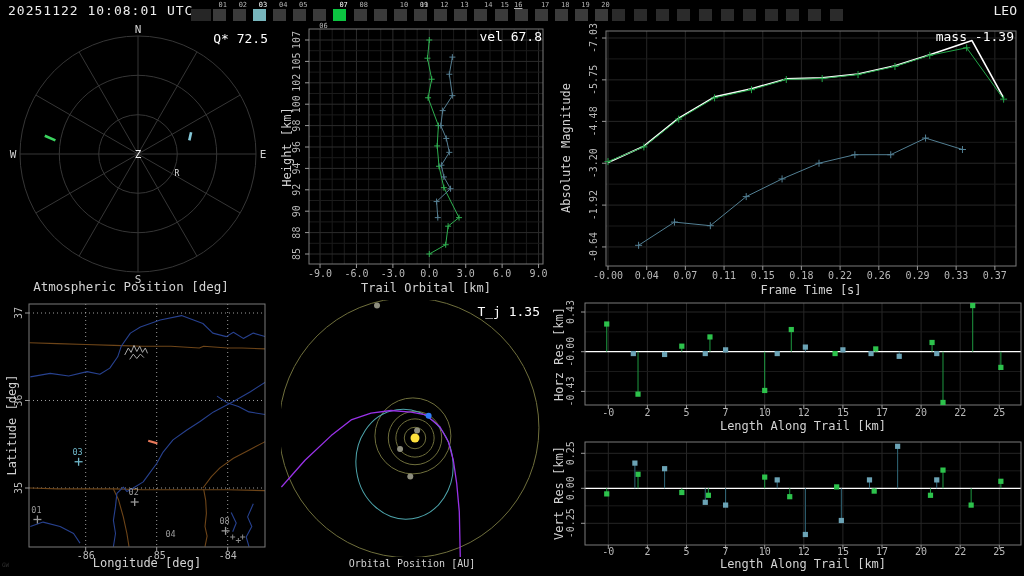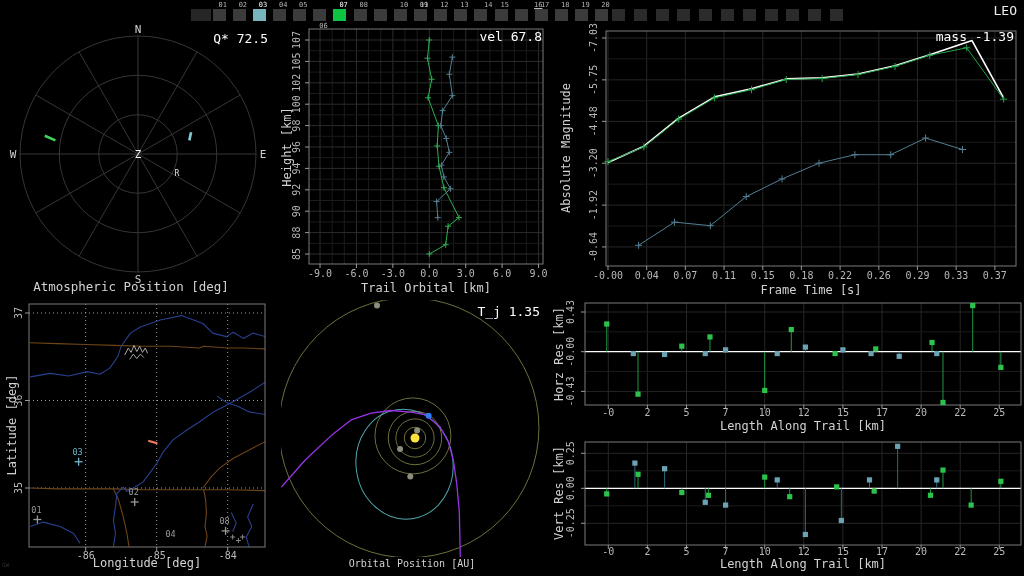--- a/index.html
+++ b/index.html
@@ -14,20 +14,21 @@
   #modelabel{position:absolute;right:7px;top:3px;font-size:13px;color:#ededed;text-align:right;}
   .cell{position:absolute;top:9px;height:12px;}
   .cellnum{position:absolute;top:1px;font-size:7px;line-height:8px;color:#b5b5b5;}
   .cellnum.on{color:#ffffff;}
   #watermark{position:absolute;left:2px;top:561px;font-size:6px;color:#2e2e2e;}
 </style>
 </head>
 <body>
 
 <div id="screen">
+  <div id="timestamp">20251122 10:08:01 UTC</div>
   <div id="modelabel">LEO</div>
   <div id="cells">
       <div class="cell" style="left: 191px; width: 20px; background: rgb(38, 38, 38);"></div>
       <div class="cell" style="left: 212.5px; width: 13px; background: rgb(59, 59, 59);"></div>
       <span class="cellnum" style="left: 218.5px;">01</span>
       <div class="cell" style="left: 232.65px; width: 13px; background: rgb(59, 59, 59);"></div>
       <span class="cellnum" style="left: 238.65px;">02</span>
       <div class="cell" style="left: 252.8px; width: 13px; background: rgb(119, 181, 188);"></div>
       <span class="cellnum on" style="left: 258.8px;">03</span>
       <div class="cell" style="left: 272.95px; width: 13px; background: rgb(59, 59, 59);"></div>
@@ -48,21 +49,21 @@
       <span class="cellnum" style="left: 420px;">11</span>
       <div class="cell" style="left: 434.15px; width: 13px; background: rgb(59, 59, 59);"></div>
       <span class="cellnum" style="left: 440.15px;">12</span>
       <div class="cell" style="left: 454.3px; width: 13px; background: rgb(59, 59, 59);"></div>
       <span class="cellnum" style="left: 460.3px;">13</span>
       <div class="cell" style="left: 474.45px; width: 13px; background: rgb(59, 59, 59);"></div>
       <span class="cellnum" style="left: 463px; margin-left: 21px;">14</span>
       <div class="cell" style="left: 494.6px; width: 13px; background: rgb(59, 59, 59);"></div>
       <span class="cellnum" style="left: 500.6px;">15</span>
       <div class="cell" style="left: 514.75px; width: 13px; background: rgb(59, 59, 59);"></div>
-      <span class="cellnum" style="left: 534px; text-decoration: underline;">16</span>
+      <span class="cellnum" style="left: 514px; text-decoration: underline;">16</span>
       <div class="cell" style="left: 534.9px; width: 13px; background: rgb(59, 59, 59);"></div>
       <span class="cellnum" style="left: 540.9px;">17</span>
       <div class="cell" style="left: 555.05px; width: 13px; background: rgb(59, 59, 59);"></div>
       <span class="cellnum" style="left: 561.05px; text-align: right;">18</span>
       <div class="cell" style="left: 575.2px; width: 13px; background: rgb(59, 59, 59);"></div>
       <span class="cellnum" style="left: 581.2px;">19</span>
       <div class="cell" style="left: 595.35px; width: 13px; background: rgb(59, 59, 59);"></div>
       <span class="cellnum" style="left: 601.35px;">20</span>
       <div class="cell" style="left: 612px; width: 13px; background: rgb(43, 43, 43);"></div>
       <div class="cell" style="left: 633.8px; width: 13px; background: rgb(43, 43, 43);"></div>

